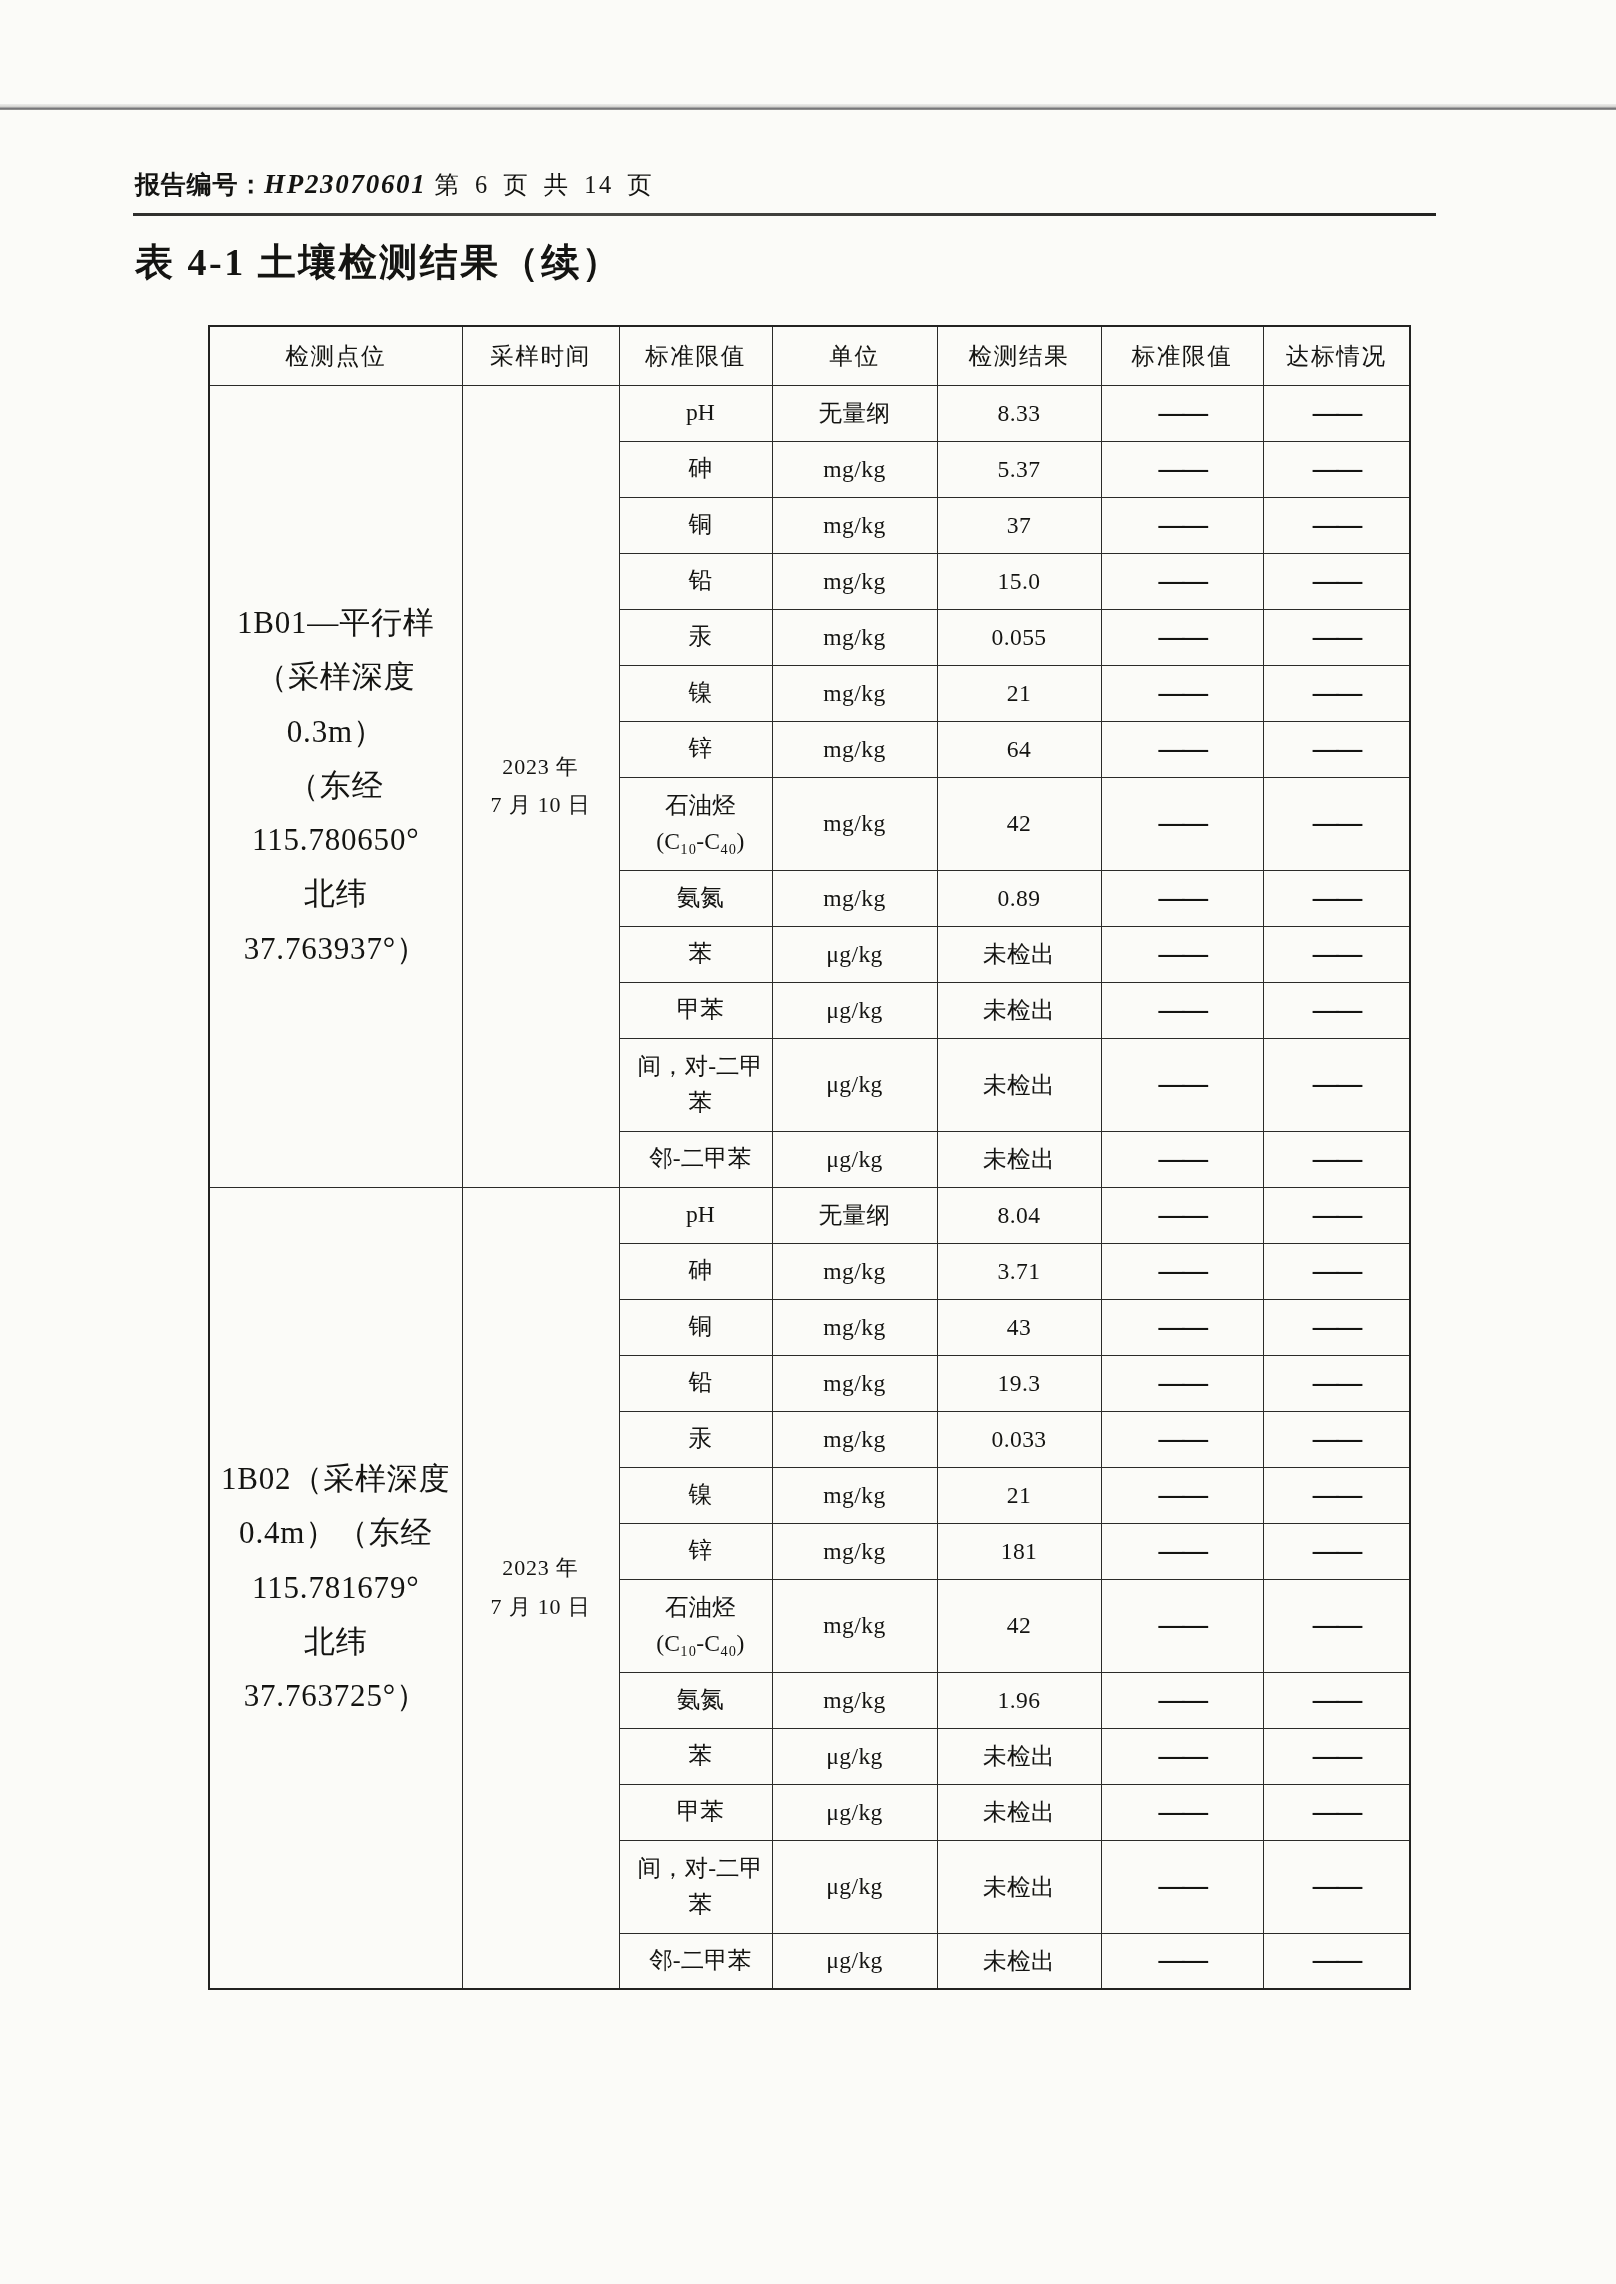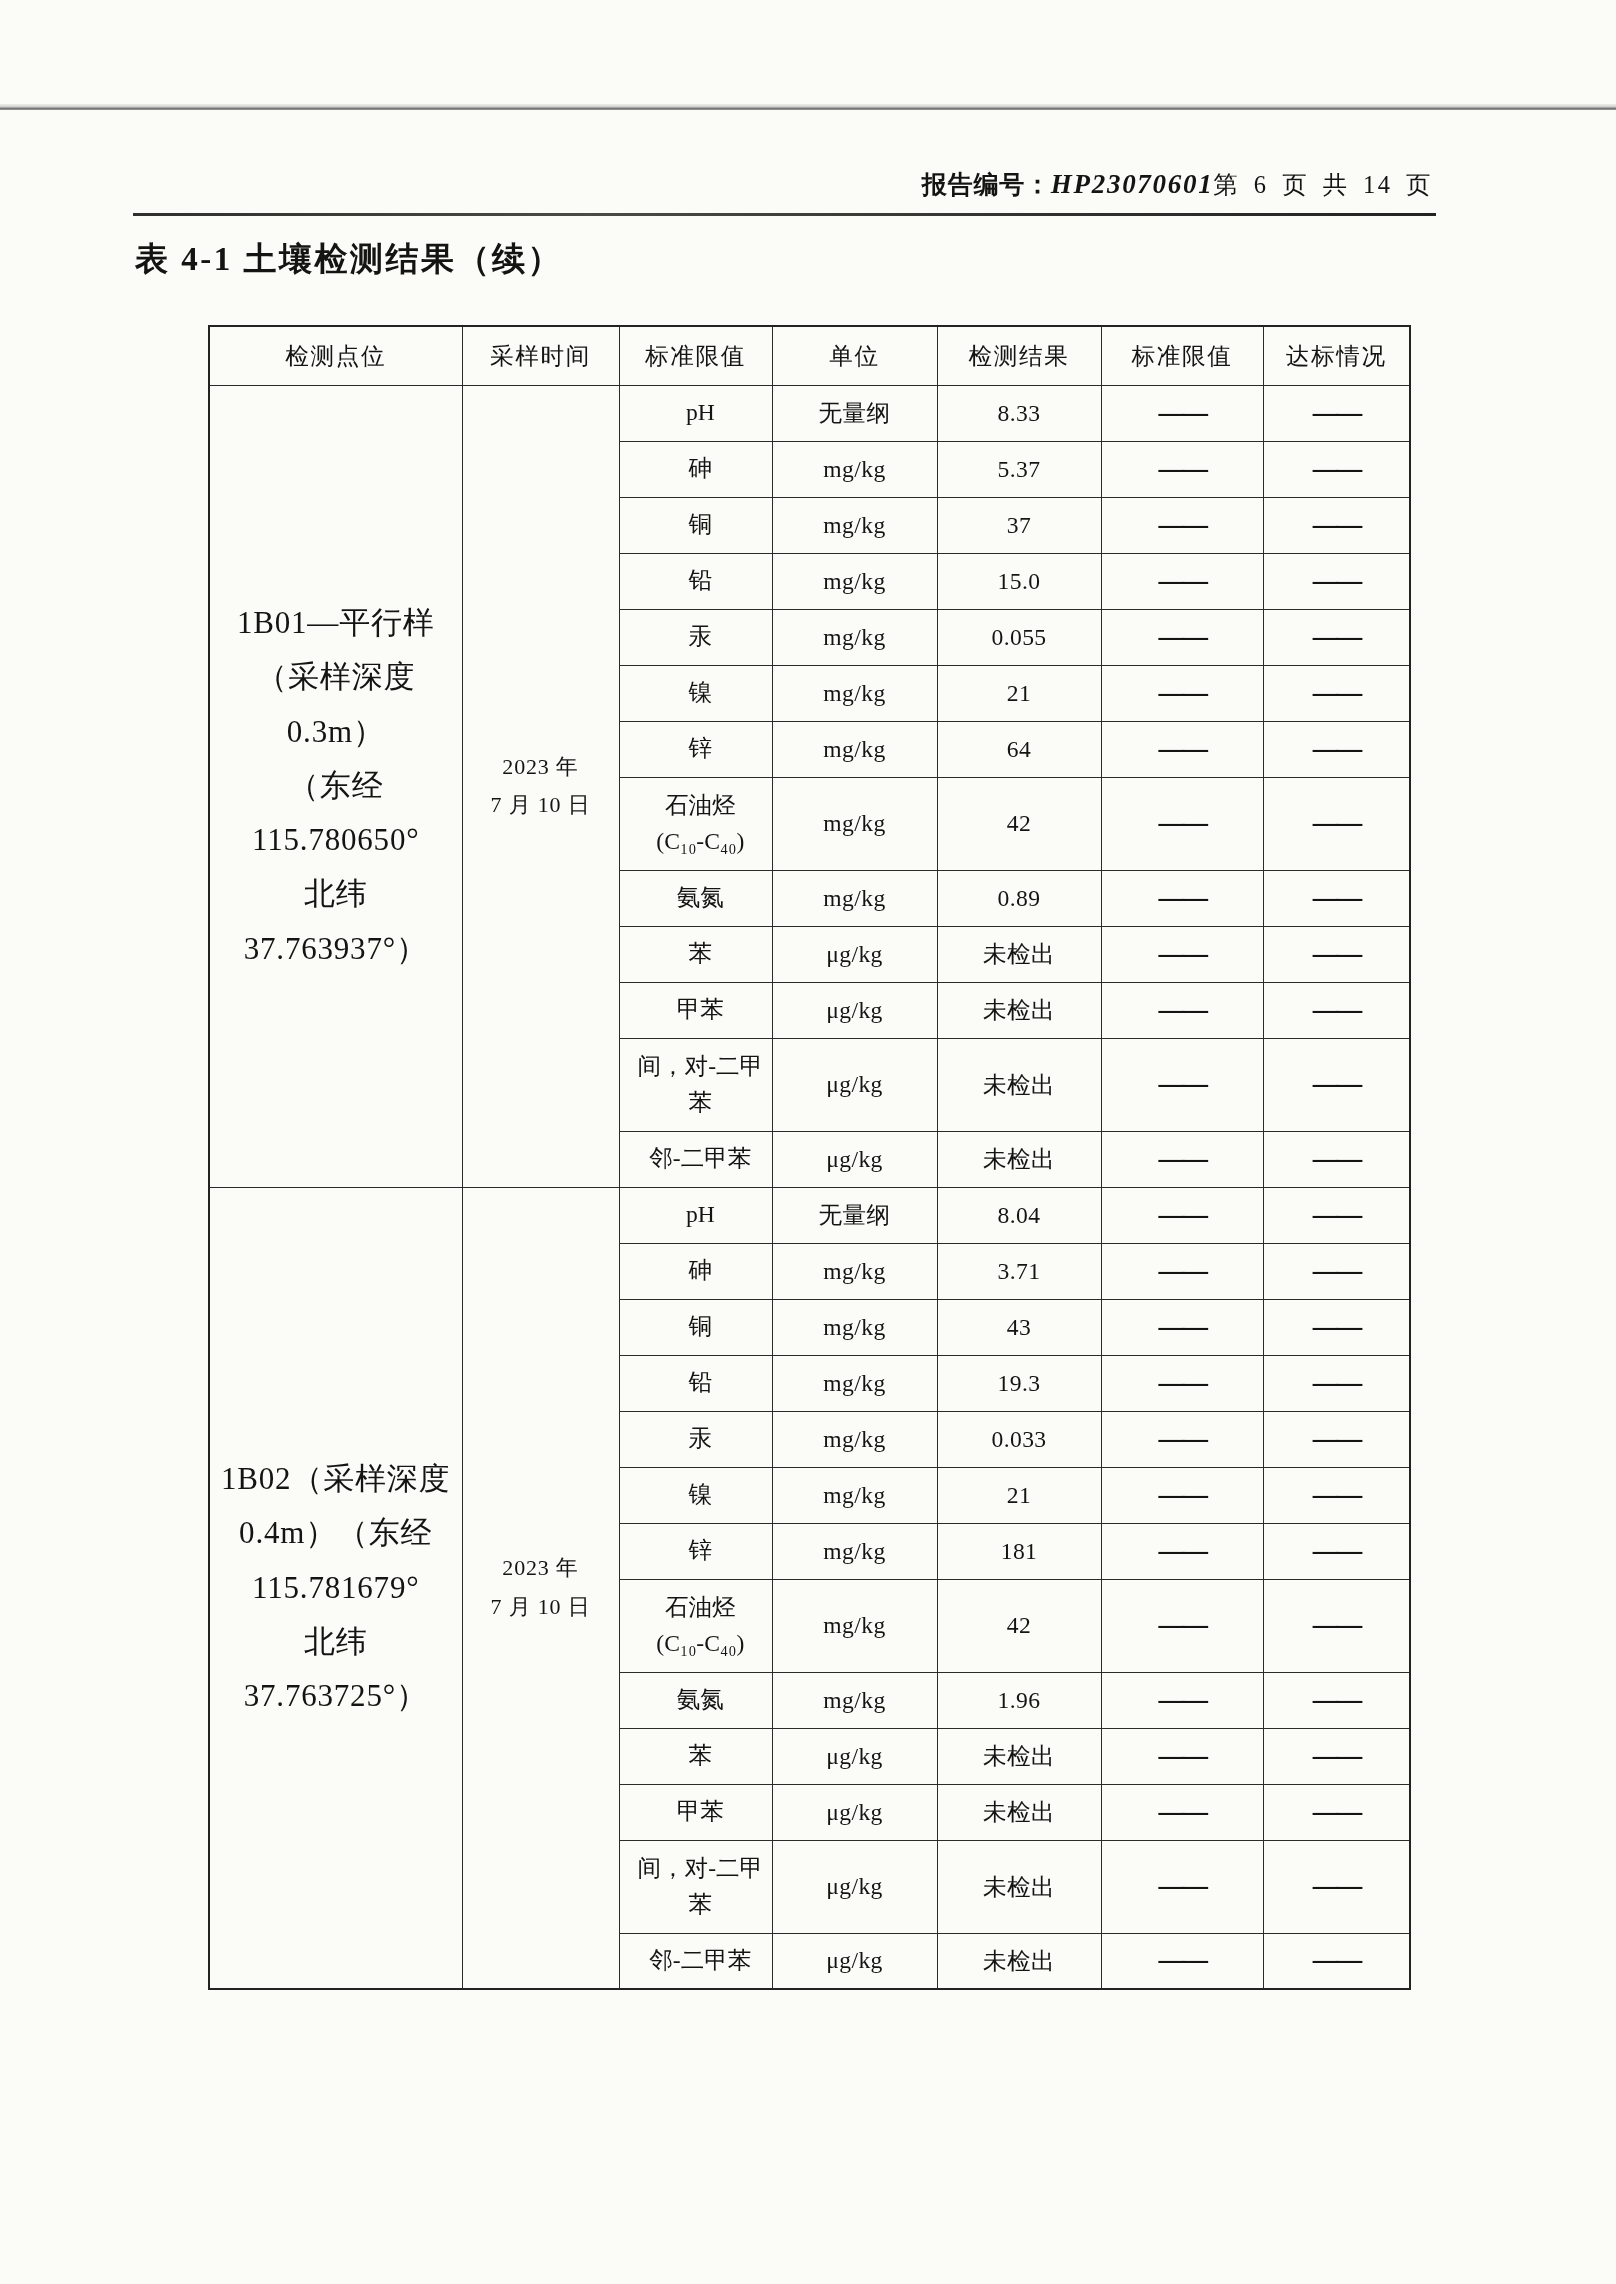--- a/index.html
+++ b/index.html
@@ -10,32 +10,32 @@
     color:#141412;
     font-family:"Liberation Serif", serif;
     overflow:hidden;
   }
   .page-edge {
     position:absolute; top:104px; left:0; width:1616px; height:5.9px;
     background:linear-gradient(#ececea 0%, #d8d8d5 40%, #77777a 75%, #9a9a98 100%);
   }
   .doc-header {
     position:absolute; top:168px; left:135px; width:1298px;
-    display:flex; justify-content:flex-end; align-items:baseline;
+    display:flex; justify-content:flex-start; align-items:baseline;gap:8px;
   }
   .report-line { font-size:25px; font-weight:bold; letter-spacing:0.8px; }
   .report-no { font-style:italic; font-size:27px; letter-spacing:1.7px; }
   .page-info { font-size:24.4px; letter-spacing:2.5px; word-spacing:5px; }
   .header-rule {
     position:absolute; top:213px; left:133px; width:1303px; height:3.4px;
     background:linear-gradient(90deg,#2f2f2d 0%, #4a4a46 35%, #31312f 70%, #232321 100%);
   }
   .doc-title {
     position:absolute; top:237px; left:135px;
-    font-size:33px; font-weight:bold; letter-spacing:2.5px;
+    font-size:38px; font-weight:bold; letter-spacing:2.5px;
   }
   table.results {
     position:absolute; top:325px; left:208px; width:1202px;
     border-collapse:collapse; table-layout:fixed;
     border:2.5px solid #232321;
   }
   th, td {
     border:1.7px solid #2b2b29;
     text-align:center; vertical-align:middle;
     font-size:23.6px; padding:0 3.4px;

